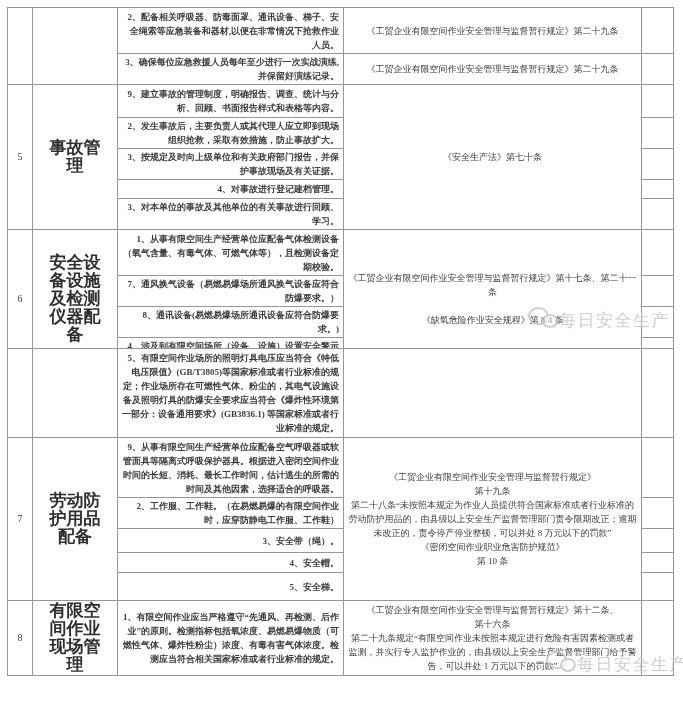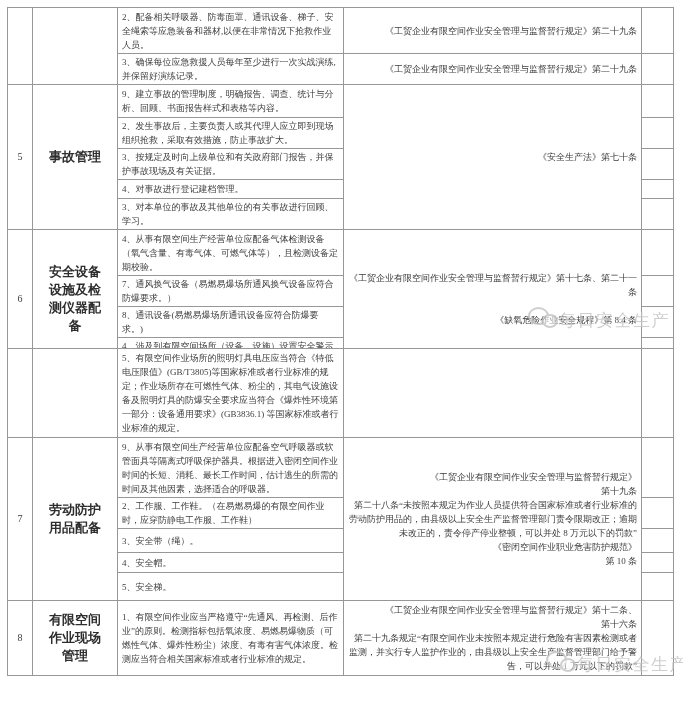--- a/index.html
+++ b/index.html
@@ -13,26 +13,26 @@
     width:666px;background:#fff;
   }
   td{
     border:1px solid #979797;
     font-size:9px;line-height:14px;
     padding:1px 4px;vertical-align:middle;overflow:hidden;
     word-break:break-all;
   }
   td.num{text-align:center;font-size:10px;padding:0;}
   td.cat{
-    text-align:center;font-weight:bold;font-size:13px;line-height:18px;
+    text-align:center;font-weight:bold;font-size:17px;line-height:18px;
     font-family:"Liberation Sans","DejaVu Sans",sans-serif;
     padding:0 12px;color:#2e2e2e;
   }
-  td.content{text-align:left;}
-  td.reg{text-align:right;white-space:pre-line;}
+  td.content{text-align:right;font-weight:bold;}
+  td.reg{text-align:center;white-space:pre-line;}
   td.check{padding:0;}
   .watermark{
     position:absolute;display:flex;align-items:center;
     color:#c3c3c3;opacity:.8;pointer-events:none;z-index:5;
   }
   .wm-icon{position:relative;width:32px;height:28px;flex:0 0 32px;}
   .wm-icon::before{
     content:"";position:absolute;left:1px;top:1px;width:17px;height:14px;
     border:2px solid #c3c3c3;border-radius:50% 50% 45% 50%;
   }
@@ -92,21 +92,21 @@
       <td class="check"></td>
     </tr>
     <tr style="height:29px">
       <td class="content">3、对本单位的事故及其他单位的有关事故进行回顾、学习。</td>
       <td class="check"></td>
     </tr>
 
     <tr style="height:46px">
       <td class="num" rowspan="4">6</td>
       <td class="cat" rowspan="4">安全设备设施及检测仪器配备</td>
-      <td class="content">4、从事有限空间生产经营单位应配备气体检测设备（氧气含量、有毒气体、可燃气体等），且检测设备定期校验。</td>
+      <td class="content">1、从事有限空间生产经营单位应配备气体检测设备（氧气含量、有毒气体、可燃气体等），且检测设备定期校验。</td>
       <td class="reg" rowspan="4">《工贸企业有限空间作业安全管理与监督暂行规定》第十七条、第二十一条
 
 《缺氧危险作业安全规程》第 8.4 条</td>
       <td class="check"></td>
     </tr>
     <tr style="height:30px">
       <td class="content">7、通风换气设备（易燃易爆场所通风换气设备应符合防爆要求。）</td>
       <td class="check"></td>
     </tr>
     <tr style="height:19px">

